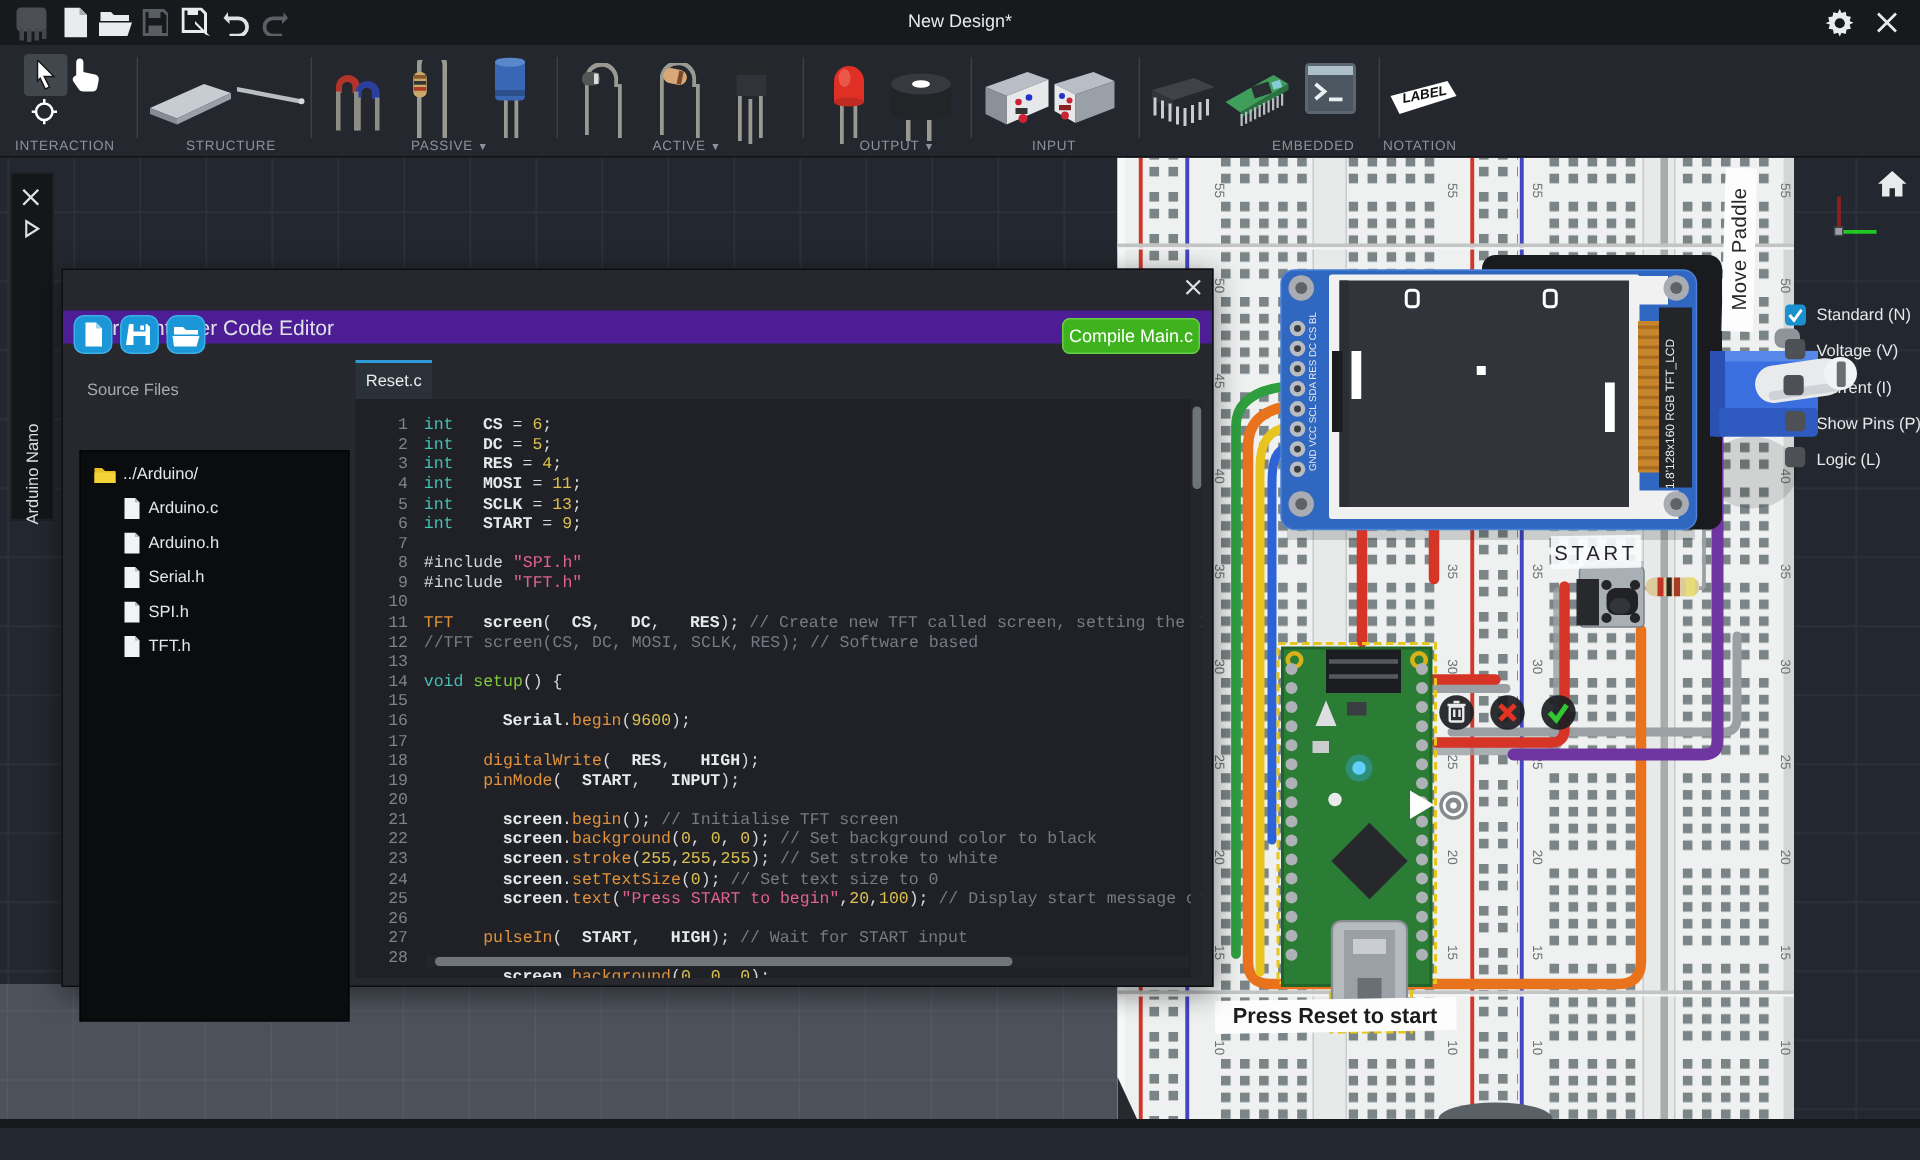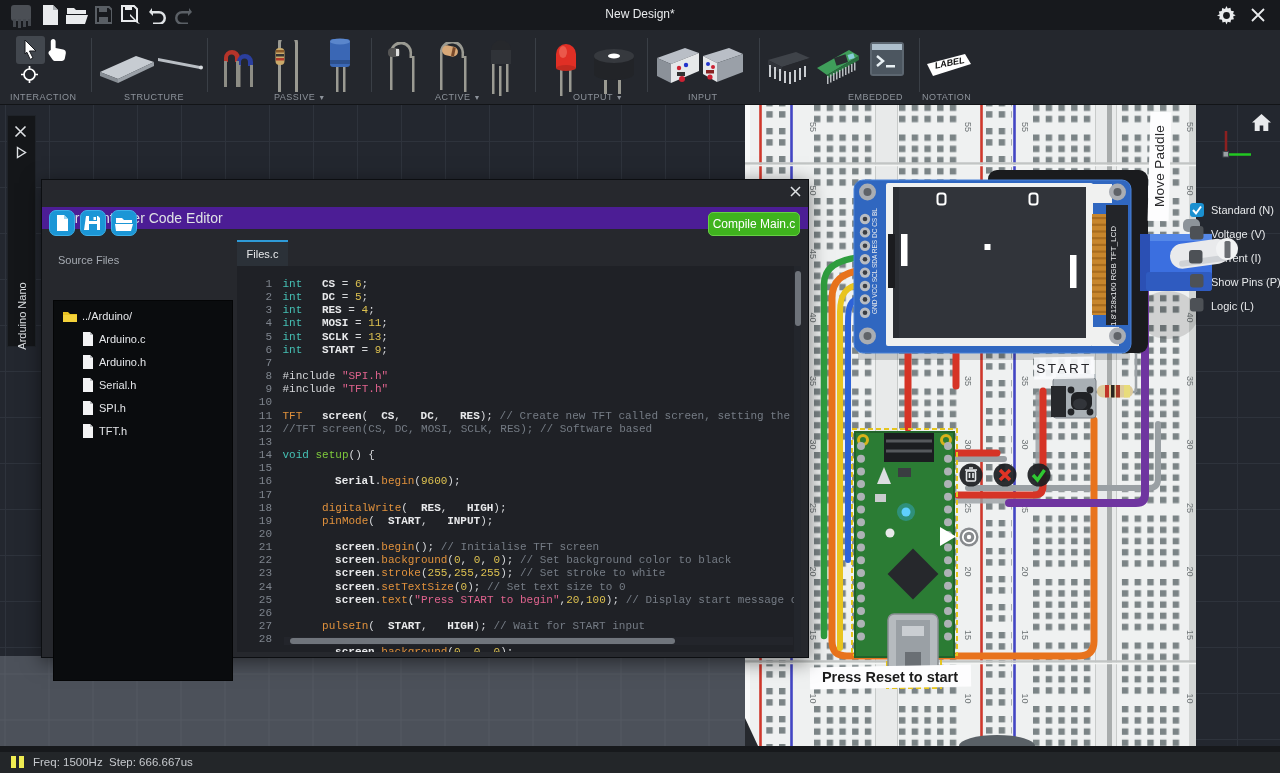--- a/index.html
+++ b/index.html
@@ -585,21 +585,21 @@
       <svg class="abs" style="left:28px;top:100px" width="12" height="15" viewBox="0 0 12 15">
           <path d="M1 0 h7 l3 3 v11 h-10 z" fill="#f2f3f4"></path>
           <path d="M8 0 l3 3 h-3 z" fill="#b9bcbf"></path>
         </svg>
       <svg class="abs" style="left:28px;top:123px" width="12" height="15" viewBox="0 0 12 15">
           <path d="M1 0 h7 l3 3 v11 h-10 z" fill="#f2f3f4"></path>
           <path d="M8 0 l3 3 h-3 z" fill="#b9bcbf"></path>
         </svg>
     </div>
     <div id="tabbar">
-        <div id="tab">Files.c</div>
+        <div id="tab">Reset.c</div>
       </div>
     <div id="codearea">
       <div id="gutter">  1
   2
   3
   4
   5
   6
   7
   8
@@ -655,18 +655,13 @@
       <b>screen</b>.<span class="fn">background</span>(<span class="num">0</span>, <span class="num">0</span>, <span class="num">0</span>);</div>
       <div id="vscroll">
           <div id="vthumb"></div>
         </div>
       <div id="hscroll">
           <div id="hthumb"></div>
         </div>
     </div>
   </div>
 
-  <div id="statusbar">
-    <div class="pbar" style="left:11px"></div>
-    <div class="pbar" style="left:19px"></div>
-    <div class="txt">Freq: 1500Hz&nbsp; Step: 666.667us</div>
-  </div>
 </div>
 
 </body></html>

